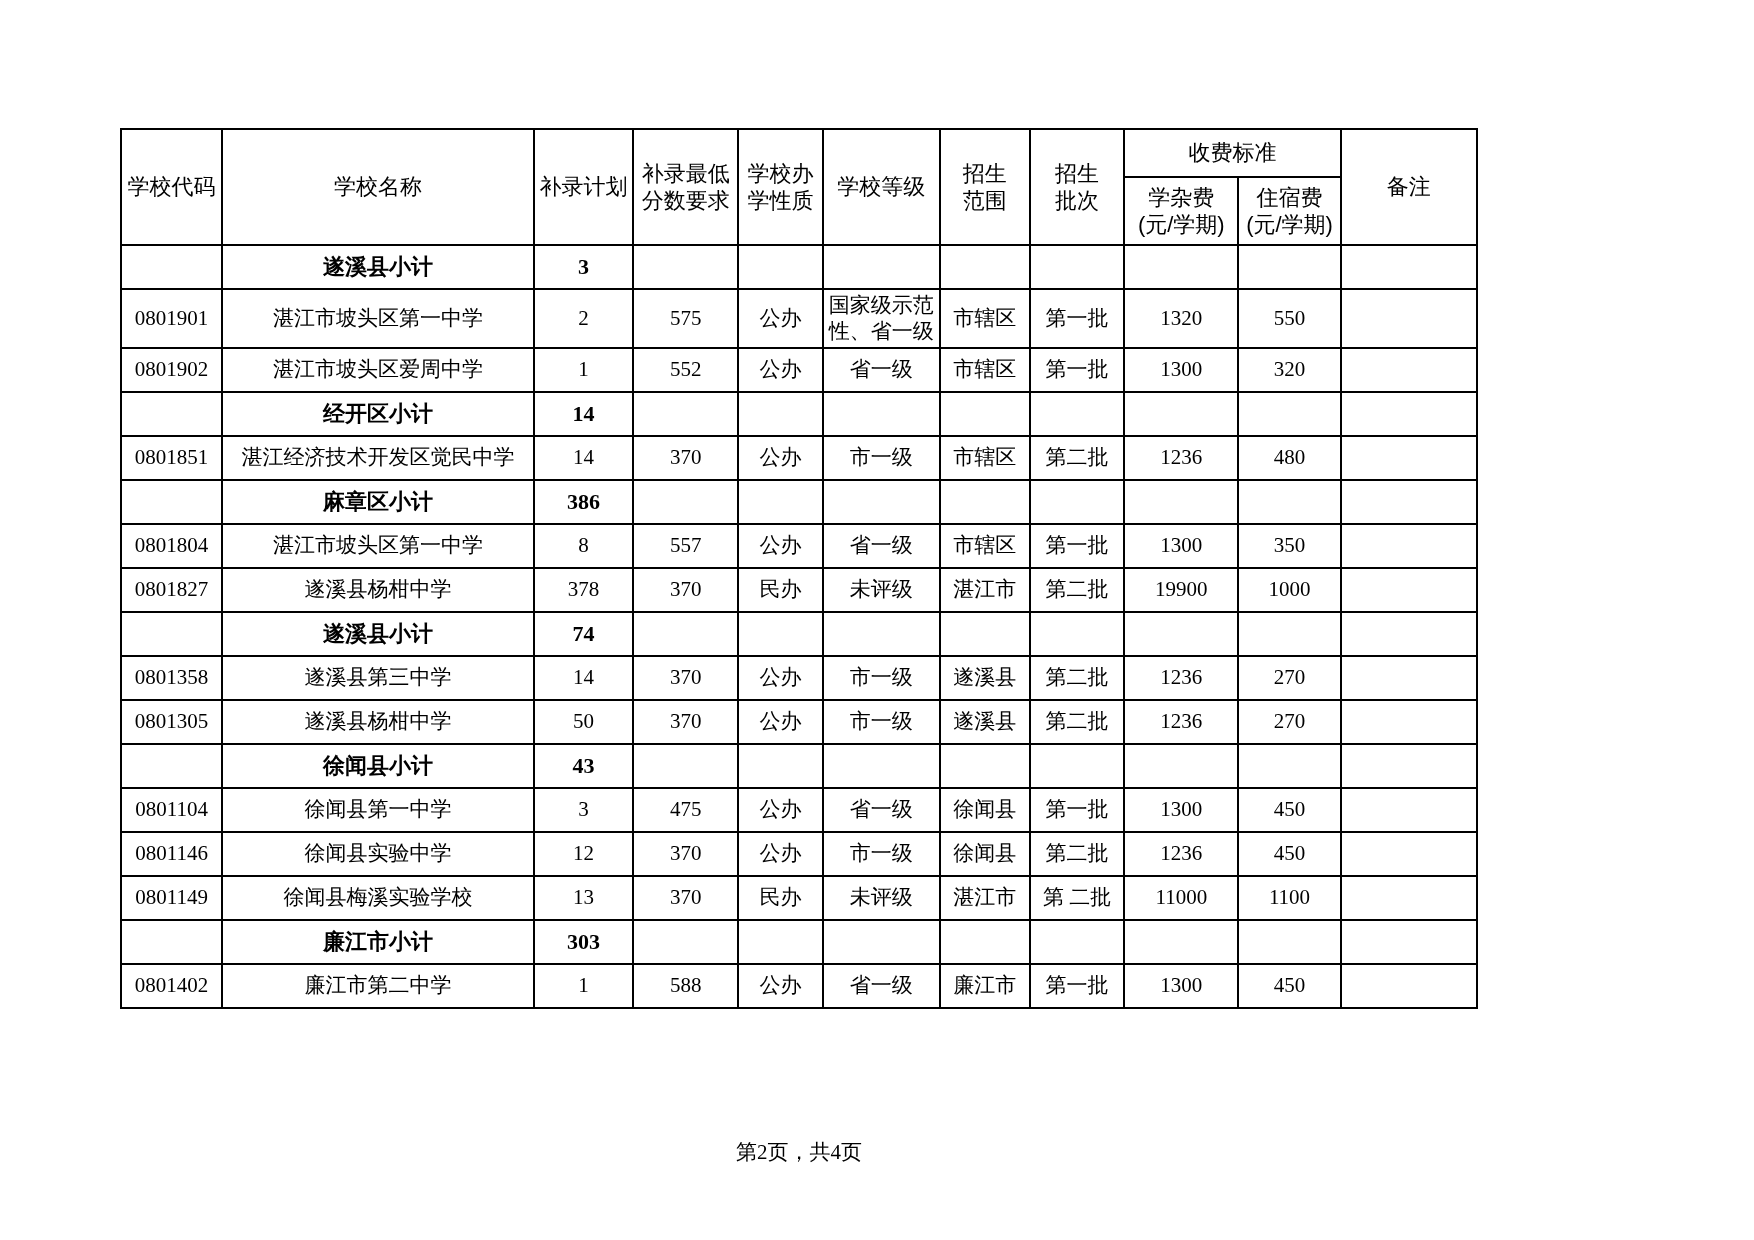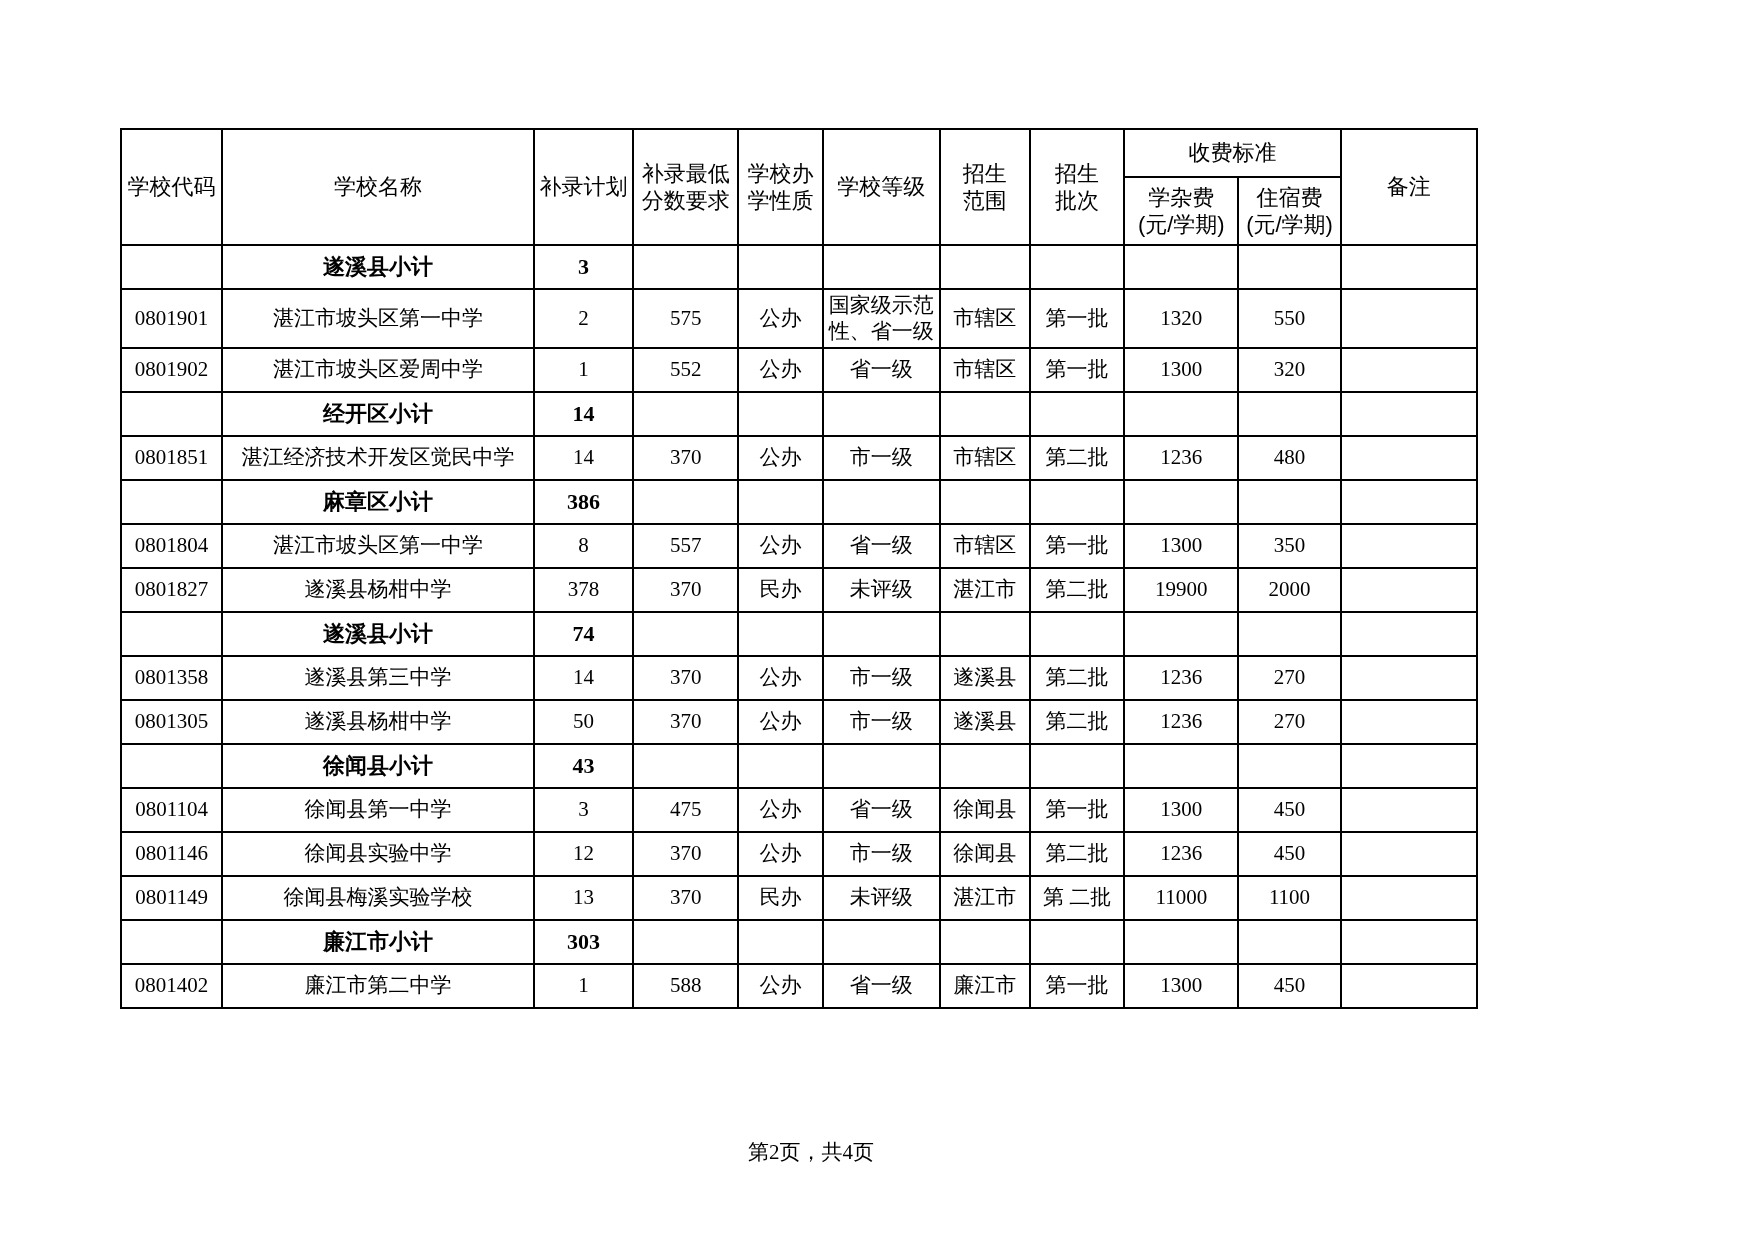--- a/index.html
+++ b/index.html
@@ -60,21 +60,21 @@
   col.c-min     { width: 105px; }
   col.c-nature  { width: 84px;  }
   col.c-level   { width: 117px; }
   col.c-scope   { width: 90px;  }
   col.c-batch   { width: 94px;  }
   col.c-tuition { width: 114px; }
   col.c-lodging { width: 102px; }
   col.c-remark  { width: 136px; }
   .footer-note {
     position: absolute;
-    left: 132px;
+    left: 120px;
     width: 1358px;
     top: 1138px;
     text-align: center;
     font-size: 21px;
     font-family: "Liberation Serif", "DejaVu Serif", serif;
   }
 </style>
 </head>
 <body>
 
@@ -213,21 +213,21 @@
         <tr class="school">
           <td>0801827</td>
           <td>遂溪县杨柑中学</td>
           <td>378</td>
           <td>370</td>
           <td>民办</td>
           <td>未评级</td>
           <td>湛江市</td>
           <td>第二批</td>
           <td>19900</td>
-          <td>2000</td>
+          <td>1000</td>
           <td></td>
         </tr>
         <tr class="subtotal">
           <td></td>
           <td>遂溪县小计</td>
           <td>74</td>
           <td></td>
           <td></td>
           <td></td>
           <td></td>

